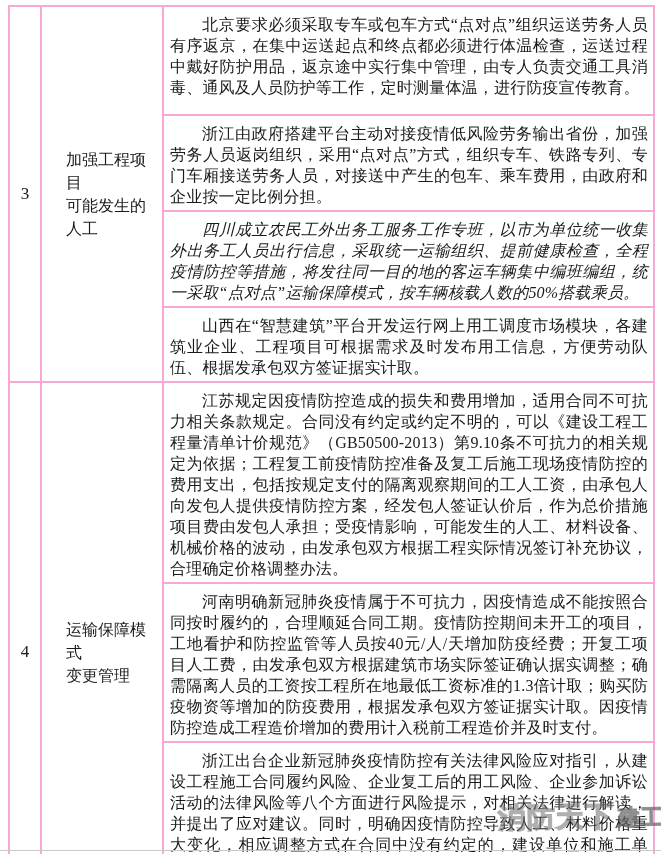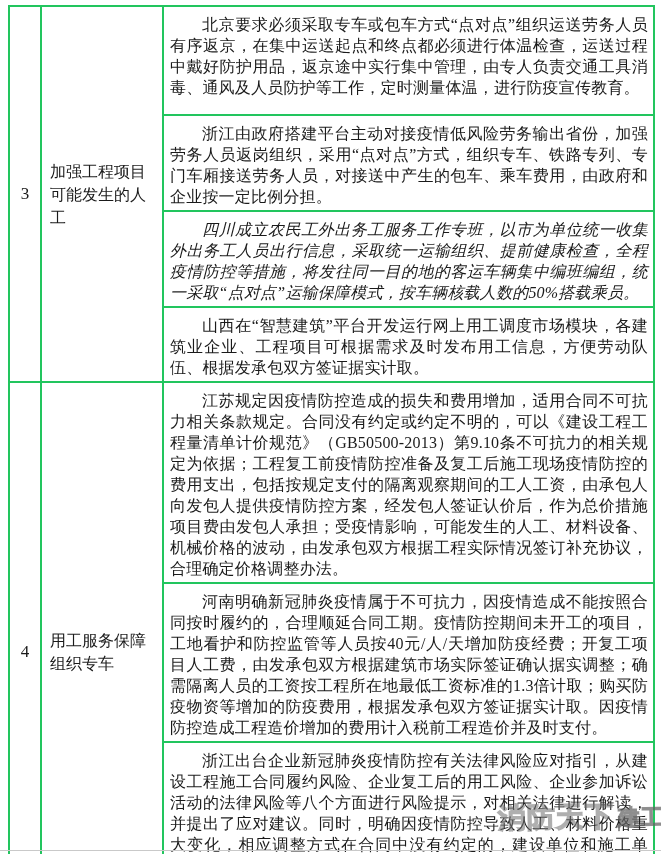--- a/index.html
+++ b/index.html
@@ -11,33 +11,33 @@
     color:#1a1a1a;
     overflow:hidden;
   }
   .doc-table{
     position:absolute;left:8px;top:5px;
     width:645px;
     border-collapse:collapse;
     table-layout:fixed;
   }
   .doc-table td{
-    border:2px solid #22c55e;
+    border:2px solid #f9a8d4;
     vertical-align:middle;
     box-sizing:border-box;
   }
   .col-no{width:32px;}
   .col-cat{width:122px;}
   .col-measure{width:491px;}
   td.no-cell{
     text-align:center;
     font-size:17px;
   }
   td.cat-cell{
-    padding:4px 4px 4px 8px;
+    padding:4px 4px 4px 24px;
     font-size:16px;
     line-height:23px;
     border-radius:23px;
   }
   td.measure-cell{
     vertical-align:top;
     padding:7px 5px 3px 6px;
   }
   .measure-text{
     font-size:16px;
@@ -119,22 +119,22 @@
     </tr>
     <tr>
       <td class="measure-cell h-r3d">
         <div class="measure-text">山西在“智慧建筑”平台开发运行网上用工调度市场模块，各建筑业企业、工程项目可根据需求及时发布用工信息，方便劳动队伍、根据发承包双方签证据实计取。</div>
       </td>
     </tr>
 
     <tr>
       <td class="no-cell h-r4a" rowspan="3">4</td>
       <td class="cat-cell" rowspan="3">
-        <div>用工服务保障</div>
-        <div>组织专车</div>
+        <div>运输保障模式</div>
+        <div>变更管理</div>
       </td>
       <td class="measure-cell h-r4a">
         <div class="measure-text">江苏规定因疫情防控造成的损失和费用增加，适用合同不可抗力相关条款规定。合同没有约定或约定不明的，可以《建设工程工程量清单计价规范》（GB50500-2013）第9.10条不可抗力的相关规定为依据；工程复工前疫情防控准备及复工后施工现场疫情防控的费用支出，包括按规定支付的隔离观察期间的工人工资，由承包人向发包人提供疫情防控方案，经发包人签证认价后，作为总价措施项目费由发包人承担；受疫情影响，可能发生的人工、材料设备、机械价格的波动，由发承包双方根据工程实际情况签订补充协议，合理确定价格调整办法。</div>
       </td>
     </tr>
     <tr>
       <td class="measure-cell h-r4b">
         <div class="measure-text">河南明确新冠肺炎疫情属于不可抗力，因疫情造成不能按照合同按时履约的，合理顺延合同工期。疫情防控期间未开工的项目，工地看护和防控监管等人员按40元/人/天增加防疫经费；开复工项目人工费，由发承包双方根据建筑市场实际签证确认据实调整；确需隔离人员的工资按工程所在地最低工资标准的1.3倍计取；购买防疫物资等增加的防疫费用，根据发承包双方签证据实计取。因疫情防控造成工程造价增加的费用计入税前工程造价并及时支付。</div>
       </td>
     </tr>

